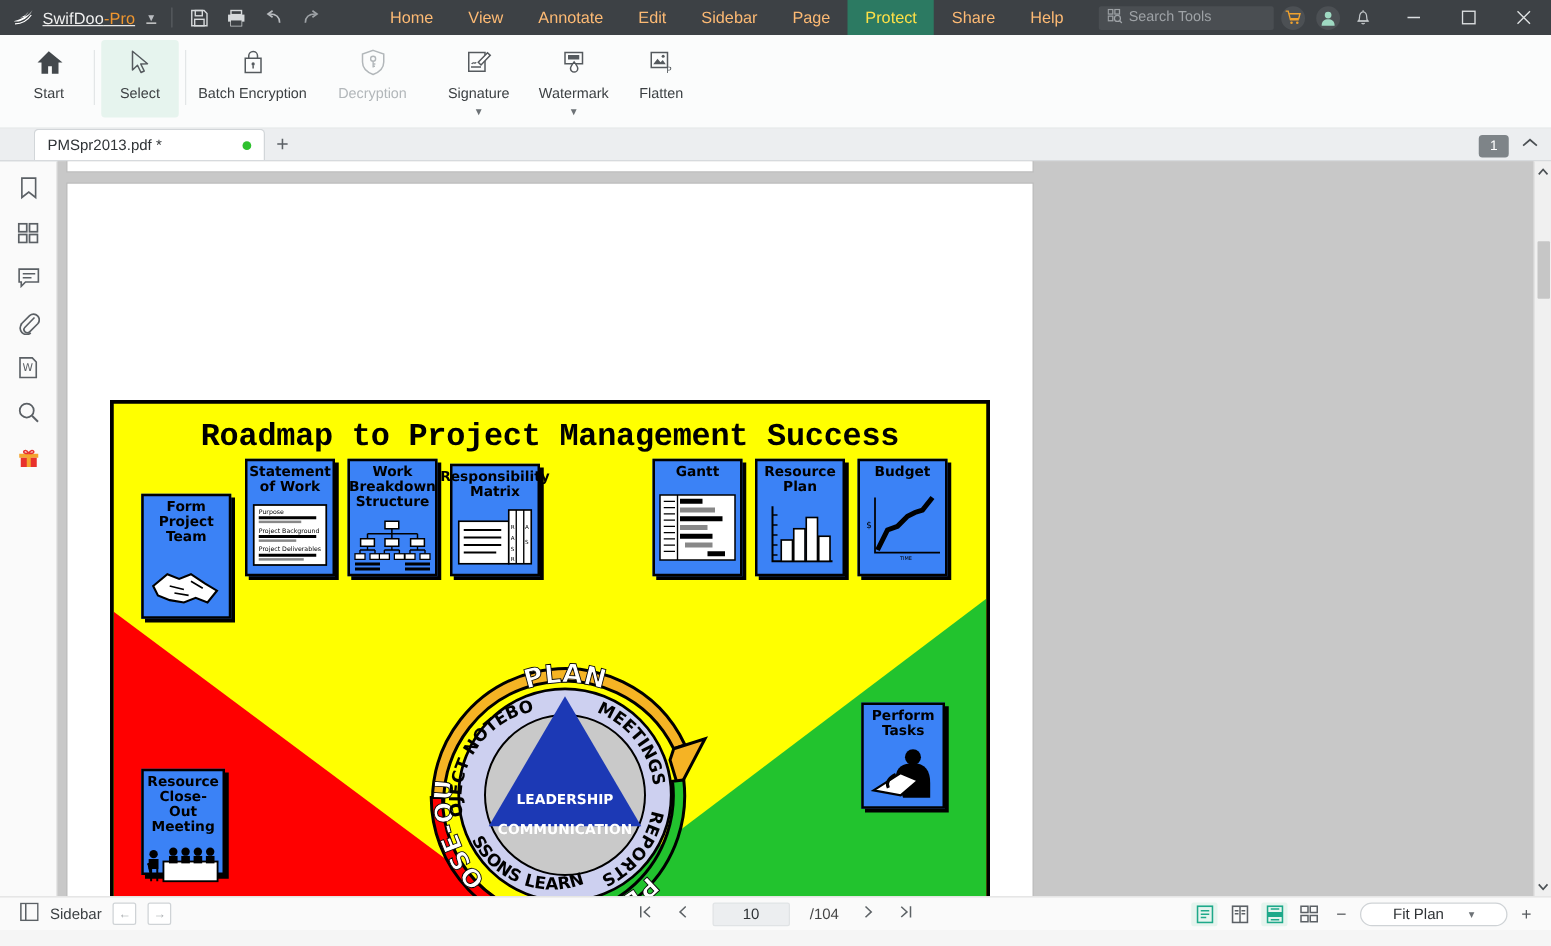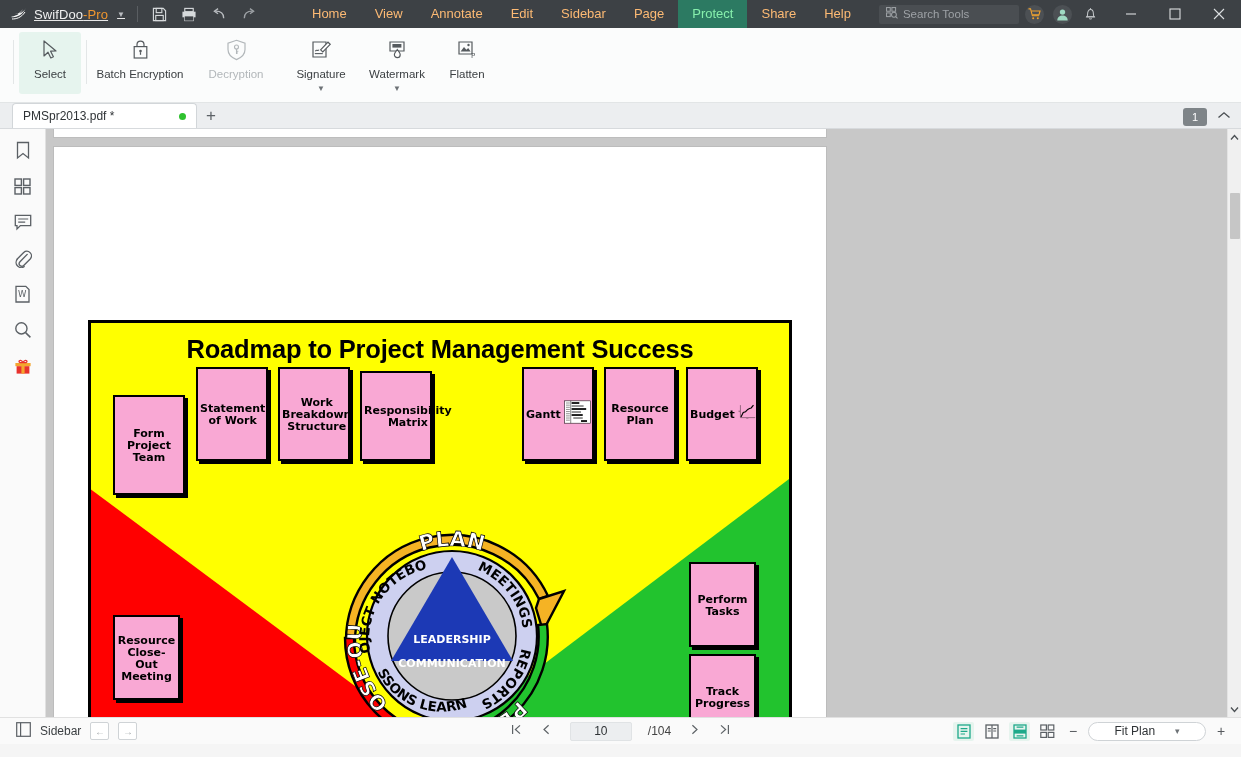--- a/index.html
+++ b/index.html
@@ -23,21 +23,21 @@
   .tb-sep{ width:1px; height:16px; background:#5a5e62; margin:0 6px; }
   .tb-ico{
     width:30px; height:26px; display:flex; align-items:center; justify-content:center;
     cursor:default;
   }
   .tb-ico svg{ display:block; }
   .menu{ display:flex; align-items:center; margin-left:34px; height:28px; }
   .menu-item{
     padding:0 14px; height:28px; line-height:28px; font-size:13px; color:#fdba74;
   }
-  .menu-item.active{ background:#2c7a62; color:#86efac; }
+  .menu-item.active{ background:#2c7a62; color:#fde047; }
   .search-box{
     margin-left:14px; width:140px; height:19px; background:#4a4e52; border-radius:2px;
     display:flex; align-items:center; gap:5px; padding:0 7px; color:#9ea2a6; font-size:11.5px;
   }
   .tb-right{ position:absolute; right:0; top:0; height:28px; display:flex; align-items:center; }
   .circ{
     width:19px; height:19px; border-radius:50%; background:#4c5054;
     display:flex; align-items:center; justify-content:center; margin-right:9px;
   }
   .win-btn{ width:44px; height:28px; display:flex; align-items:center; justify-content:center; }
@@ -58,21 +58,21 @@
   .rb-lbl{ white-space:nowrap; }
   .rb-sep{ width:1px; height:44px; background:#e3e6e7; margin:12px 5px 0; }
   .rb-caret{ font-size:8px; color:#6d7276; line-height:5px; margin-top:1px;}
 
   
   .tabstrip{
     height:26px; background:#eceef0; display:flex; align-items:flex-end;
     position:relative; border-bottom:1px solid #d7dadd;
   }
   .doctab{
-    margin-left:12px; width:185px; height:25px; background:#fff;
+    margin-left:27px; width:185px; height:25px; background:#fff;
     border:1px solid #d2d6d9; border-bottom:none; border-radius:4px 4px 0 0;
     display:flex; align-items:center; padding:0 10px; font-size:12px; color:#2f3336;
     justify-content:space-between;
   }
   .dot{ width:7px; height:7px; border-radius:50%; background:#2ec12e; }
   .newtab{ width:28px; height:25px; display:flex; align-items:center; justify-content:center;
     font-size:17px; color:#5c6166; font-weight:300;}
   .pagebadge{
     position:absolute; right:34px; bottom:2px; width:24px; height:18px; background:#7e8488;
     border-radius:3px; color:#fff; font-size:11px; display:flex; align-items:center; justify-content:center;
@@ -115,28 +115,28 @@
     clip-path: polygon(0 32%, 0 100%, 68% 100%);
   }
   .tri-green{
     position:absolute; left:0; top:0; width:100%; height:100%;
     background:#22c32e;
     clip-path: polygon(100% 30%, 100% 100%, 31% 100%);
   }
   .ptitle{
     position:absolute; top:12px; left:0; width:100%; text-align:center;
     font-size:25.5px; font-weight:bold; color:#000; letter-spacing:-0.2px;
-    font-family:Liberation Sans, sans-serif;
+    font-family:Liberation Mono, monospace;
   }
 
   
   .card{
-    position:absolute; background:#f9a8d4; border:2.5px solid #000;
+    position:absolute; background:#3b82f6; border:2.5px solid #000;
     box-shadow:3px 3px 0 #000;
-    display:flex; flex-direction:row; align-items:center;
+    display:flex; flex-direction:column; align-items:center;
   }
   .card .ct{
     font-size:11px; font-weight:bold; line-height:12px; text-align:center;
     padding:3px 2px 1px; color:#000;
     font-family:"DejaVu Sans", sans-serif;
   }
   .card .cg{ flex:1; width:100%; position:relative; }
 
   
   .wheel{ position:absolute; left:216px; top:168px; width:290px; height:290px; }
@@ -277,20 +277,28 @@
     <div class="win-btn">
       <svg width="12" height="12" viewBox="0 0 12 12">
           <path d="M1 1l10 10M11 1L1 11" stroke="#dcdfe1" stroke-width="1.1"></path>
         </svg>
     </div>
   </div>
 </div>
 
 <div class="ribbon">
 
+  <div class="rb-item">
+    <span>
+      <svg width="24" height="22" viewBox="0 0 24 22">
+          <path d="M12 2 L23 11 h-3.2 v9 h-5.3 v-6 h-3 v6 H6.2 v-9 H3Z" fill="#43484c"></path>
+        </svg>
+    </span>
+    <span class="rb-lbl">Start</span>
+  </div>
 
   <div class="rb-sep"></div>
 
 
   <div class="rb-item sel">
     <span>
       <svg width="20" height="22" viewBox="0 0 20 22">
           <path d="M4 2 L4 17 L8 13.2 L10.8 19 L13.4 17.8 L10.6 12.2 L16 12Z" fill="none" stroke="#555a5e" stroke-width="1.2" stroke-linejoin="round"></path>
         </svg>
     </span>
@@ -578,32 +586,20 @@
             <div class="cg">
               <svg viewBox="0 0 64 44" width="100%" height="100%">
                   <circle cx="40" cy="9" r="6.5" fill="#000"></circle>
                   <path d="M26 26 C26 17 32 14 40 14 C50 14 54 20 54 30 L54 42 L32 42Z" fill="#000"></path>
                   <path d="M30 22 L8 36 L30 40 L44 28Z" fill="#fff" stroke="#000" stroke-width="1.8"></path>
                   <path d="M26 23 C20 26 18 30 20 34" stroke="#000" stroke-width="2.6" fill="none"></path>
                 </svg>
             </div>
           </div>
 
-          <div class="card" style="left:598px;top:331px;width:67px;height:85px">
-            <div class="ct">Track Progress</div>
-            <div class="cg">
-              <svg viewBox="0 0 64 42" width="100%" height="100%">
-                  <rect x="12" y="2" width="40" height="24" rx="3" fill="#000"></rect>
-                  <rect x="27" y="26" width="10" height="4" fill="#000"></rect>
-                  <rect x="6" y="30" width="52" height="9" fill="#fff" stroke="#000" stroke-width="1.8"></rect>
-                  <rect x="10" y="32.5" width="9" height="4.5" fill="#000"></rect>
-                  <rect x="22" y="34" width="20" height="2.6" fill="#000"></rect>
-                </svg>
-            </div>
-          </div>
 
           <div class="wheel">
             <svg viewBox="0 0 290 290" width="290" height="290">
               <defs>
                 <path id="planPath" d="M 55,145 A 90,90 0 0 1 235,145" fill="none"></path>
                 <path id="implPath" d="M 212,209 A 90,90 0 0 1 78,209" fill="none"></path>
                 <path id="closePath" d="M 78,209 A 90,90 0 0 1 55,140" fill="none"></path>
                 <path id="pnPath" d="M 63,160 A 72,72 0 0 1 120,78" fill="none"></path>
                 <path id="mtPath" d="M 168,78 A 72,72 0 0 1 216,140" fill="none"></path>
                 <path id="rpPath" d="M 214,160 A 72,72 0 0 1 176,209" fill="none"></path>

